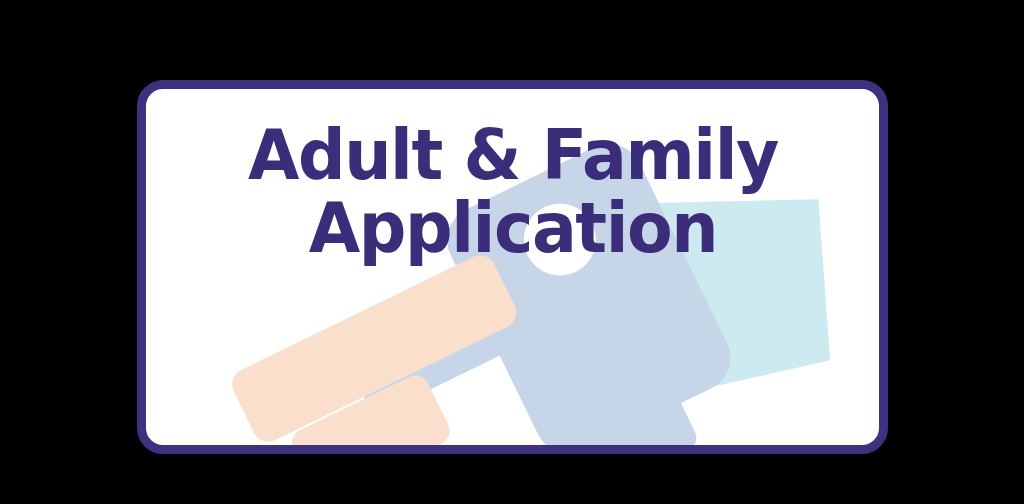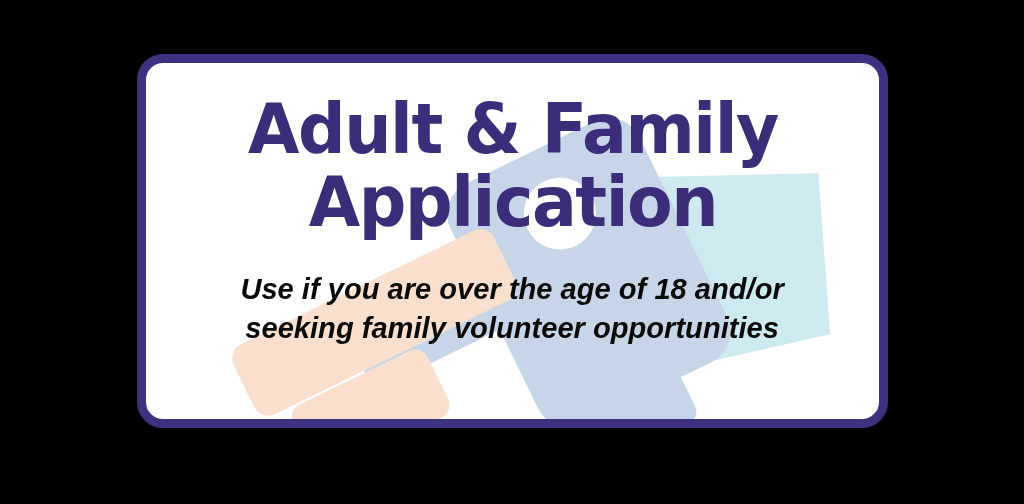--- a/index.html
+++ b/index.html
@@ -18,21 +18,21 @@
     position: relative;
     width: 1024px;
     height: 504px;
     background: #000000;
   }
 
   
   #card {
     position: absolute;
     left: 137px;
-    top: 54px;
+    top: 80px;
     width: 751px;
     height: 374px;
     box-sizing: border-box;
     background: #FFFFFF;
     border: 9px solid #3E3180;
     border-radius: 26px;
     overflow: hidden;
   }
 
   
@@ -127,21 +127,17 @@
         </g>
       </svg>
     </div>
 
     <div id="content">
 
       <div class="title-line" id="title-line-1">Adult &amp; Family</div>
 
       <div class="title-line" id="title-line-2">Application</div>
 
-      <div id="subtitle-block">
-        <div class="subtitle-line" id="subtitle-line-1">Use if you are over the age of 18 and/or</div>
-        <div class="subtitle-line" id="subtitle-line-2">seeking family volunteer opportunities</div>
-      </div>
 
     </div>
   </div>
 
 </div>
 
 </body></html>

